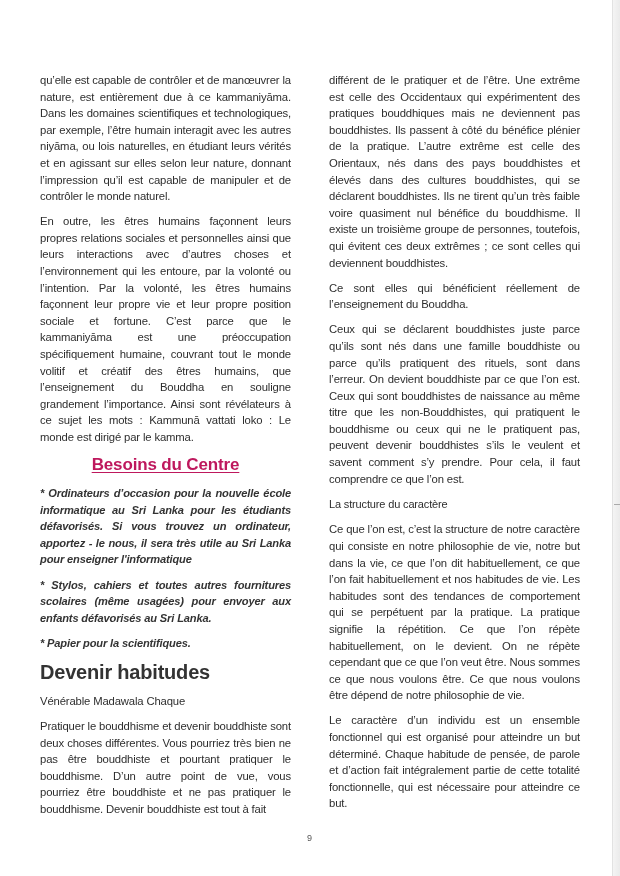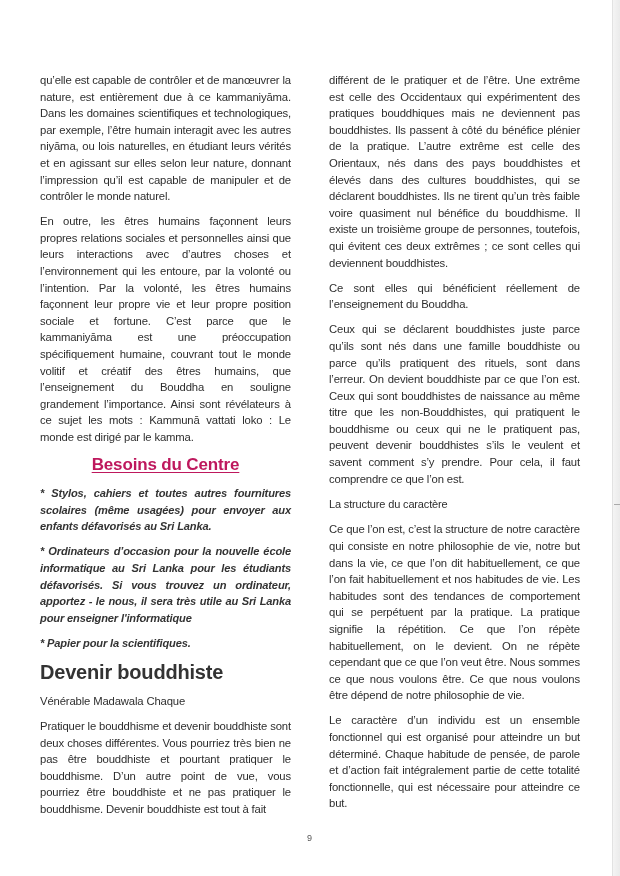--- a/index.html
+++ b/index.html
@@ -51,26 +51,26 @@
 <div class="page-edge"></div>
 <div class="tick"></div>
 
 <div class="col col-left">
   <p>qu’elle est capable de contrôler et de manœuvrer la nature, est entièrement due à ce kammaniyāma. Dans les domaines scientifiques et technologiques, par exemple, l’être humain interagit avec les autres niyāma, ou lois naturelles, en étudiant leurs vérités et en agissant sur elles selon leur nature, donnant l’impression qu’il est capable de manipuler et de contrôler le monde naturel.</p>
   <p>En outre, les êtres humains façonnent leurs propres relations sociales et personnelles ainsi que leurs interactions avec d’autres choses et l’environnement qui les entoure, par la volonté ou l’intention. Par la volonté, les êtres humains façonnent leur propre vie et leur propre position sociale et fortune. C’est parce que le kammaniyāma est une préoccupation spécifiquement humaine, couvrant tout le monde volitif et créatif des êtres humains, que l’enseignement du Bouddha en souligne grandement l’importance. Ainsi sont révélateurs à ce sujet les mots : Kammunā vattati loko : Le monde est dirigé par le kamma.</p>
 
   <div class="h-besoins">Besoins du Centre</div>
 
   <div class="needs">
+    <p>* Ordinateurs d’occasion pour la nouvelle école informatique au Sri Lanka pour les étudiants défavorisés. Si vous trouvez un ordinateur, apportez - le nous, il sera très utile au Sri Lanka pour enseigner l'informatique</p>
     <p>* Stylos, cahiers et toutes autres fournitures scolaires (même usagées) pour envoyer aux enfants défavorisés au Sri Lanka.</p>
-    <p>* Ordinateurs d’occasion pour la nouvelle école informatique au Sri Lanka pour les étudiants défavorisés. Si vous trouvez un ordinateur, apportez - le nous, il sera très utile au Sri Lanka pour enseigner l'informatique</p>
     <p>* Papier pour la scientifiques.</p>
   </div>
 
-  <div class="h-devenir">Devenir bouddhiste</div>
+  <div class="h-devenir">Devenir habitudes</div>
   <p class="author">Vénérable Madawala Chaque</p>
   <p class="last">Pratiquer le bouddhisme et devenir bouddhiste sont deux choses différentes. Vous pourriez très bien ne pas être bouddhiste et pourtant pratiquer le bouddhisme. D’un autre point de vue, vous pourriez être bouddhiste et ne pas pratiquer le bouddhisme. Devenir bouddhiste est tout à fait</p>
 </div>
 
 <div class="col col-right">
   <p>différent de le pratiquer et de l’être. Une extrême est celle des Occidentaux qui expérimentent des pratiques bouddhiques mais ne deviennent pas bouddhistes. Ils passent à côté du bénéfice plénier de la pratique. L’autre extrême est celle des Orientaux, nés dans des pays bouddhistes et élevés dans des cultures bouddhistes, qui se déclarent bouddhistes. Ils ne tirent qu’un très faible voire quasiment nul bénéfice du bouddhisme. Il existe un troisième groupe de personnes, toutefois, qui évitent ces deux extrêmes ; ce sont celles qui deviennent bouddhistes.</p>
   <p>Ce sont elles qui bénéficient réellement de l’enseignement du Bouddha.</p>
   <p>Ceux qui se déclarent bouddhistes juste parce qu’ils sont nés dans une famille bouddhiste ou parce qu’ils pratiquent des rituels, sont dans l’erreur. On devient bouddhiste par ce que l’on est. Ceux qui sont bouddhistes de naissance au même titre que les non-Bouddhistes, qui pratiquent le bouddhisme ou ceux qui ne le pratiquent pas, peuvent devenir bouddhistes s’ils le veulent et savent comment s’y prendre. Pour cela, il faut comprendre ce que l’on est.</p>
   <div class="subhead">La structure du caractère</div>
   <p>Ce que l’on est, c’est la structure de notre caractère qui consiste en notre philosophie de vie, notre but dans la vie, ce que l’on dit habituellement, ce que l’on fait habituellement et nos habitudes de vie. Les habitudes sont des tendances de comportement qui se perpétuent par la pratique. La pratique signifie la répétition. Ce que l’on répète habituellement, on le devient. On ne répète cependant que ce que l’on veut être. Nous sommes ce que nous voulons être. Ce que nous voulons être dépend de notre philosophie de vie.</p>

